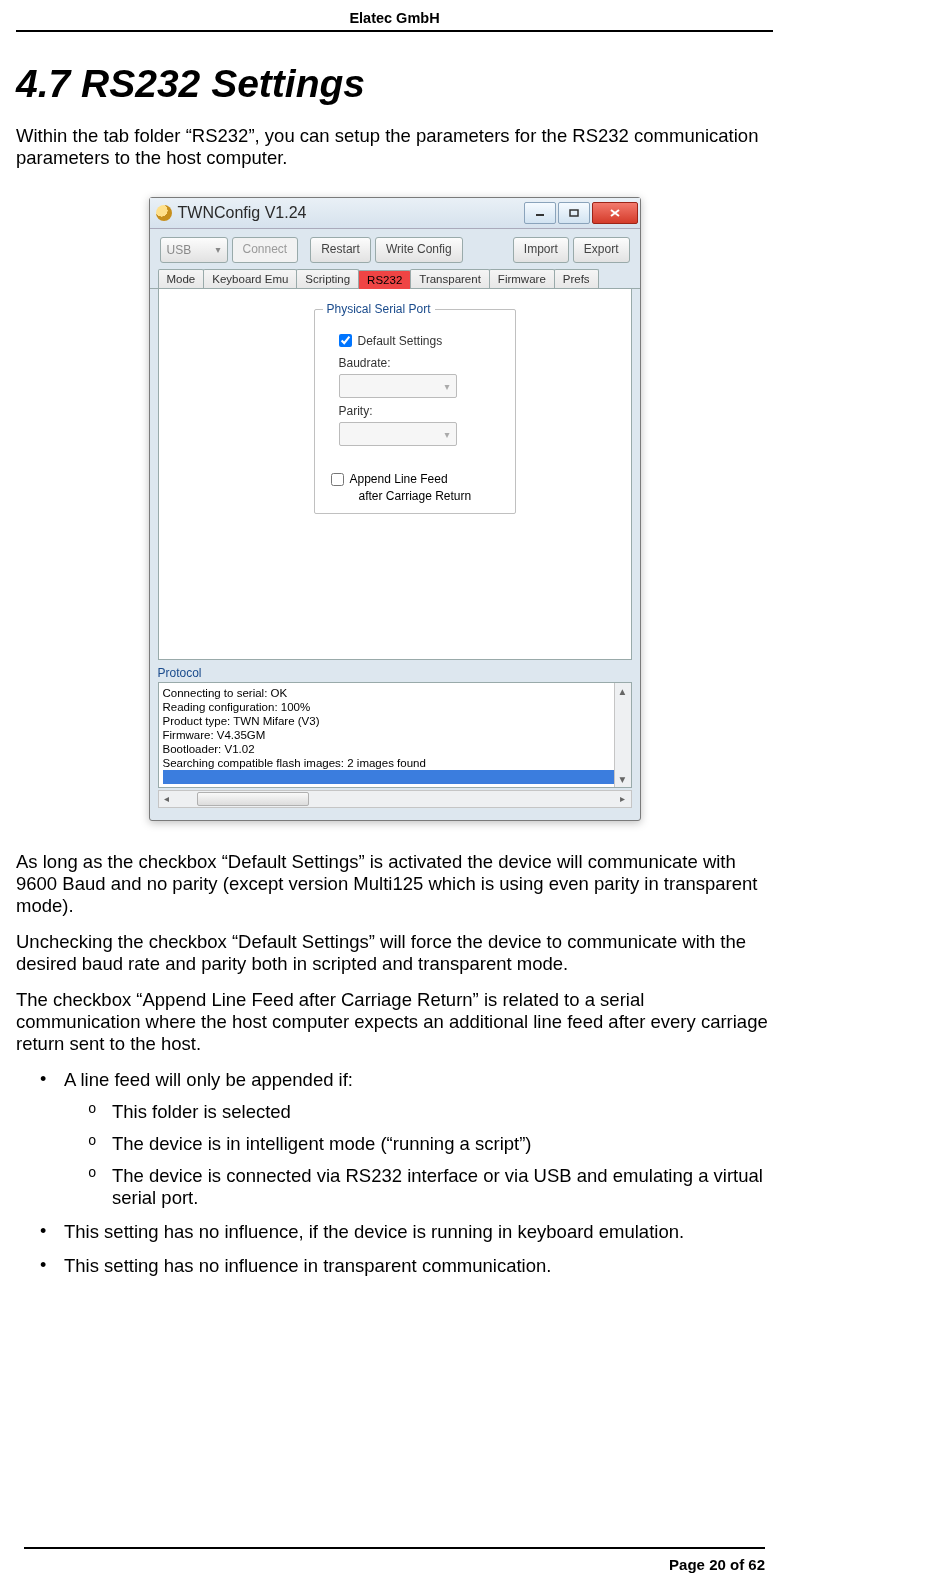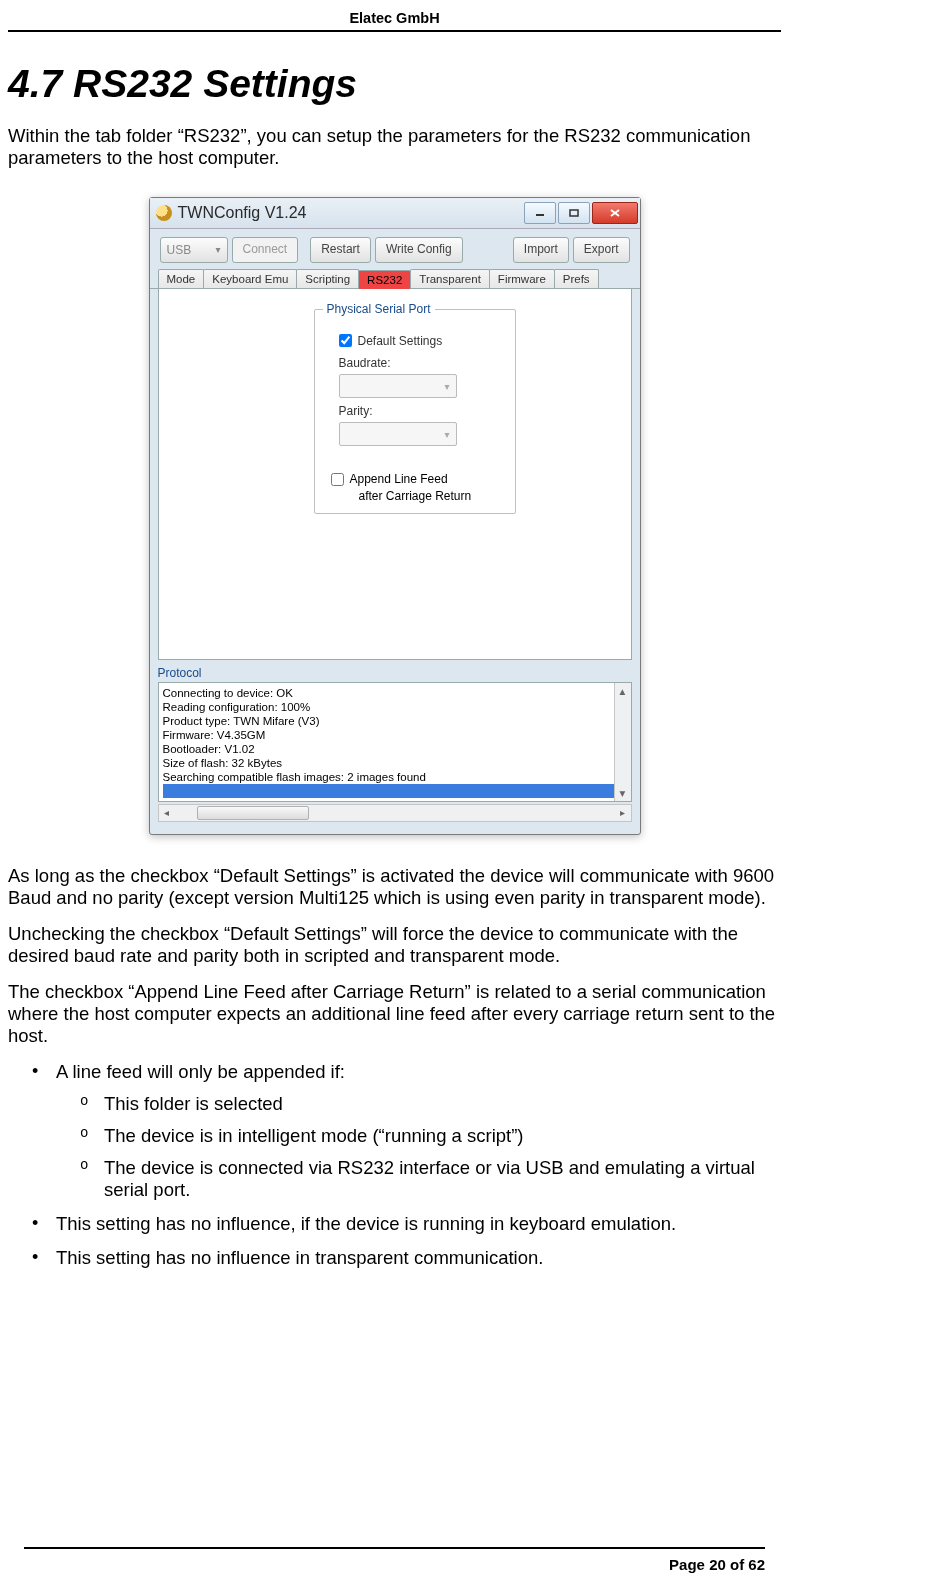--- a/index.html
+++ b/index.html
@@ -5,21 +5,21 @@
   body {
     margin: 0;
     font-family: Arial, Helvetica, sans-serif;
     font-size: 18.5px;
     color: #000;
     background: #fff;
   }
   .page {
     width: 789px;
     min-height: 1587px;
-    padding: 0 8px;
+    padding: 0 16px;
     box-sizing: border-box;
     position: relative;
   }
   .header {
     text-align: center;
     font-weight: bold;
     font-size: 14.5px;
     padding-top: 10px;
   }
   .header-rule {
@@ -284,26 +284,25 @@
               <input type="checkbox" style="">
               <span>Append Line Feed</span>
             </label>
             <div class="sub">after Carriage Return</div>
           </div>
         </div>
       </div>
 
       <div class="protocol-label">Protocol</div>
       <div class="protocol-box">
-        <div class="line">Connecting to device: OK</div>
+        <div class="line">Connecting to serial: OK</div>
         <div class="line">Reading configuration: 100%</div>
         <div class="line">Product type: TWN Mifare (V3)</div>
         <div class="line">Firmware: V4.35GM</div>
         <div class="line">Bootloader: V1.02</div>
-        <div class="line">Size of flash: 32 kBytes</div>
         <div class="line">Searching compatible flash images: 2 images found</div>
         <div class="sel-line">&nbsp;</div>
         <div class="proto-scroll-v">
           <div class="arrow">▴</div>
           <div class="arrow">▾</div>
         </div>
       </div>
       <div class="proto-scroll-h">
         <span style="width:16px;text-align:center">◂</span>
         <span class="thumb"></span>

